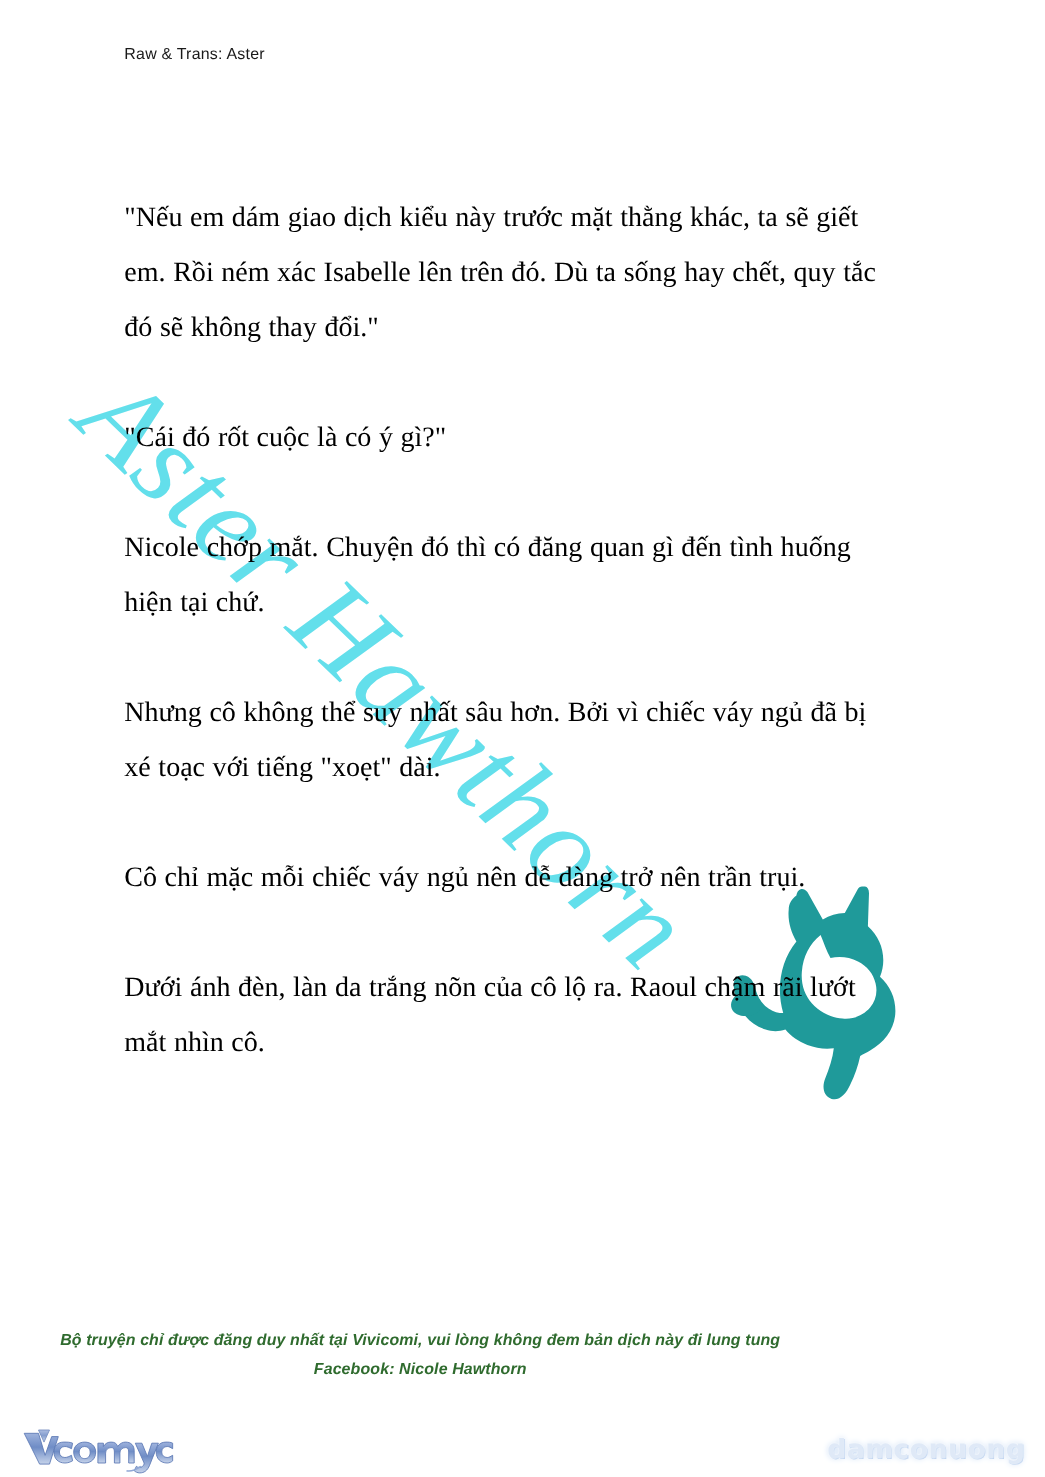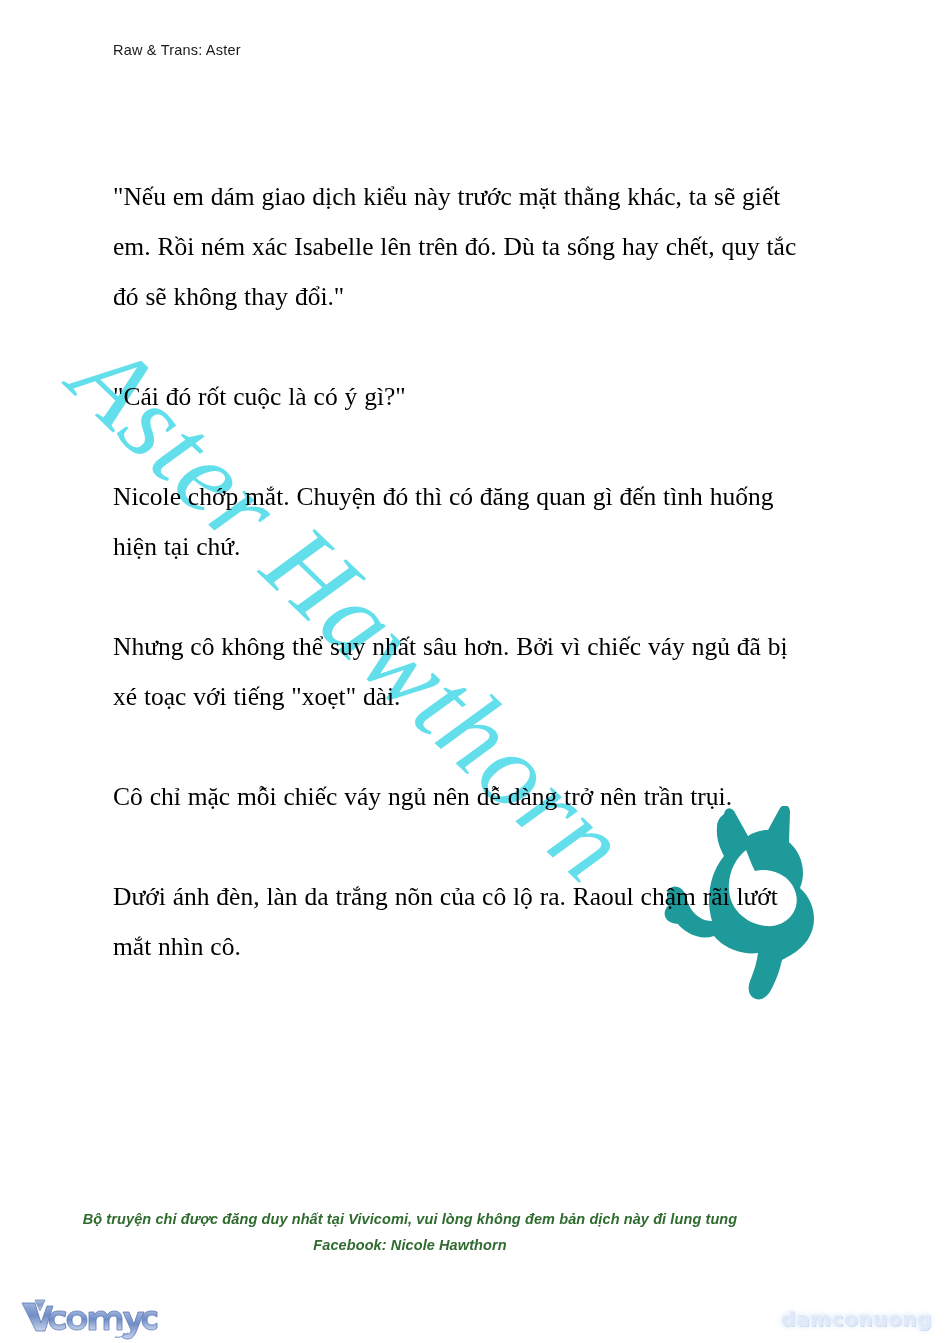--- a/index.html
+++ b/index.html
@@ -93,21 +93,20 @@
   .para:last-child { margin-bottom: 0; }
 
   
   .footer-note {
     position: absolute;
     left: 0;
     top: 1206px;
     width: 764px;
     text-align: center;
     z-index: 5;
-    margin-left: 28px;
   }
   .footer-line {
     font-family: "Liberation Sans", "DejaVu Sans", sans-serif;
     font-weight: bold;
     font-style: italic;
     font-size: 14.5px;
     line-height: 26px;
     color: #2f6b2e;
     letter-spacing: 0.1px;
   }
@@ -129,21 +128,21 @@
     width: 140px;
     height: 44px;
   }
   .brand-logo svg { display: block; width: 100%; height: 100%; }
 
   .site-watermark {
     position: absolute;
     right: 18px;
     bottom: 12px;
     font-family: "DejaVu Sans", "Liberation Sans", sans-serif;
-    font-size: 20px;
+    font-size: 24px;
     font-weight: bold;
     letter-spacing: 0.6px;
     color: #dfe9f7;
     text-shadow:
        0 0 2px #ffffff,
        0 0 6px #c9dcf4,
        1px 1px 0 #b9cfee;
     white-space: nowrap;
   }
 </style>

